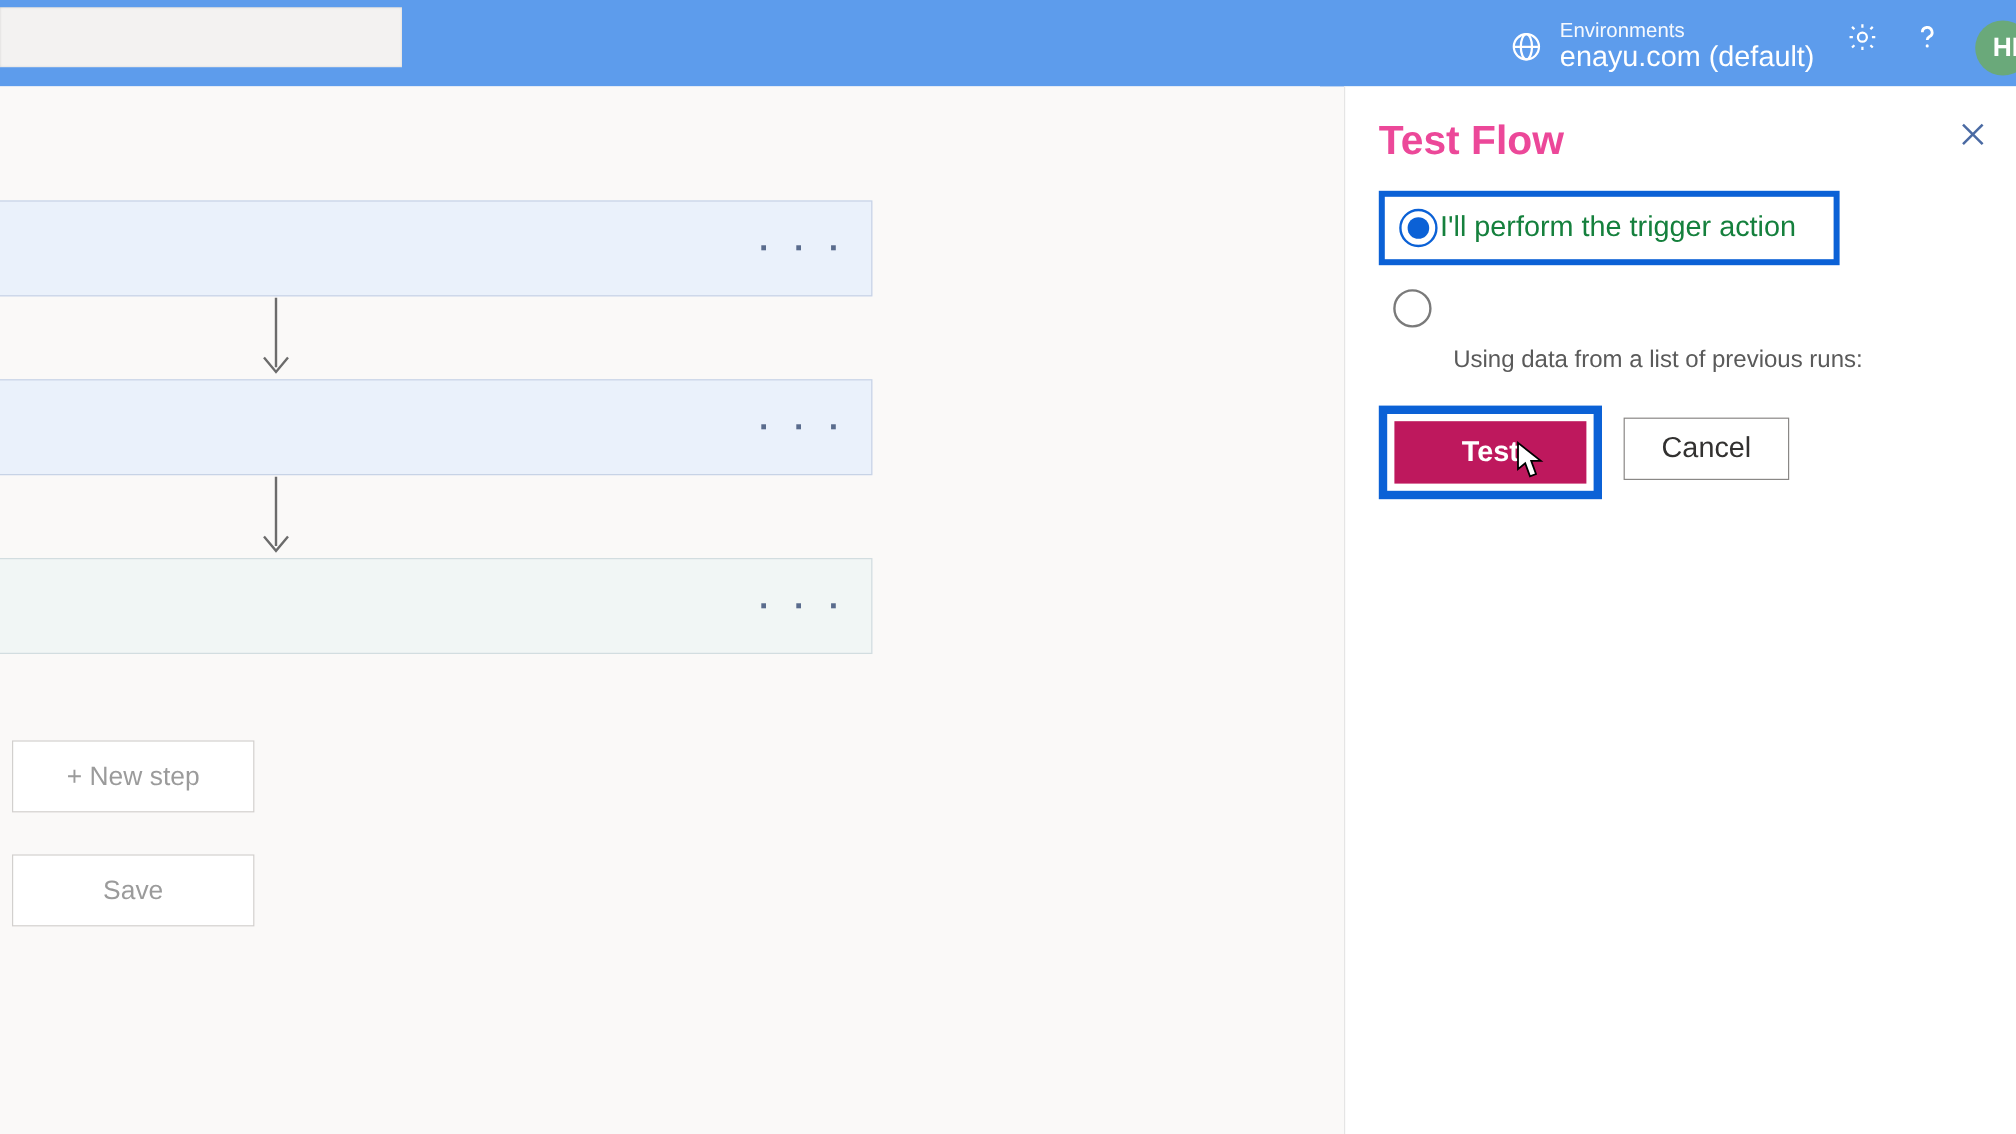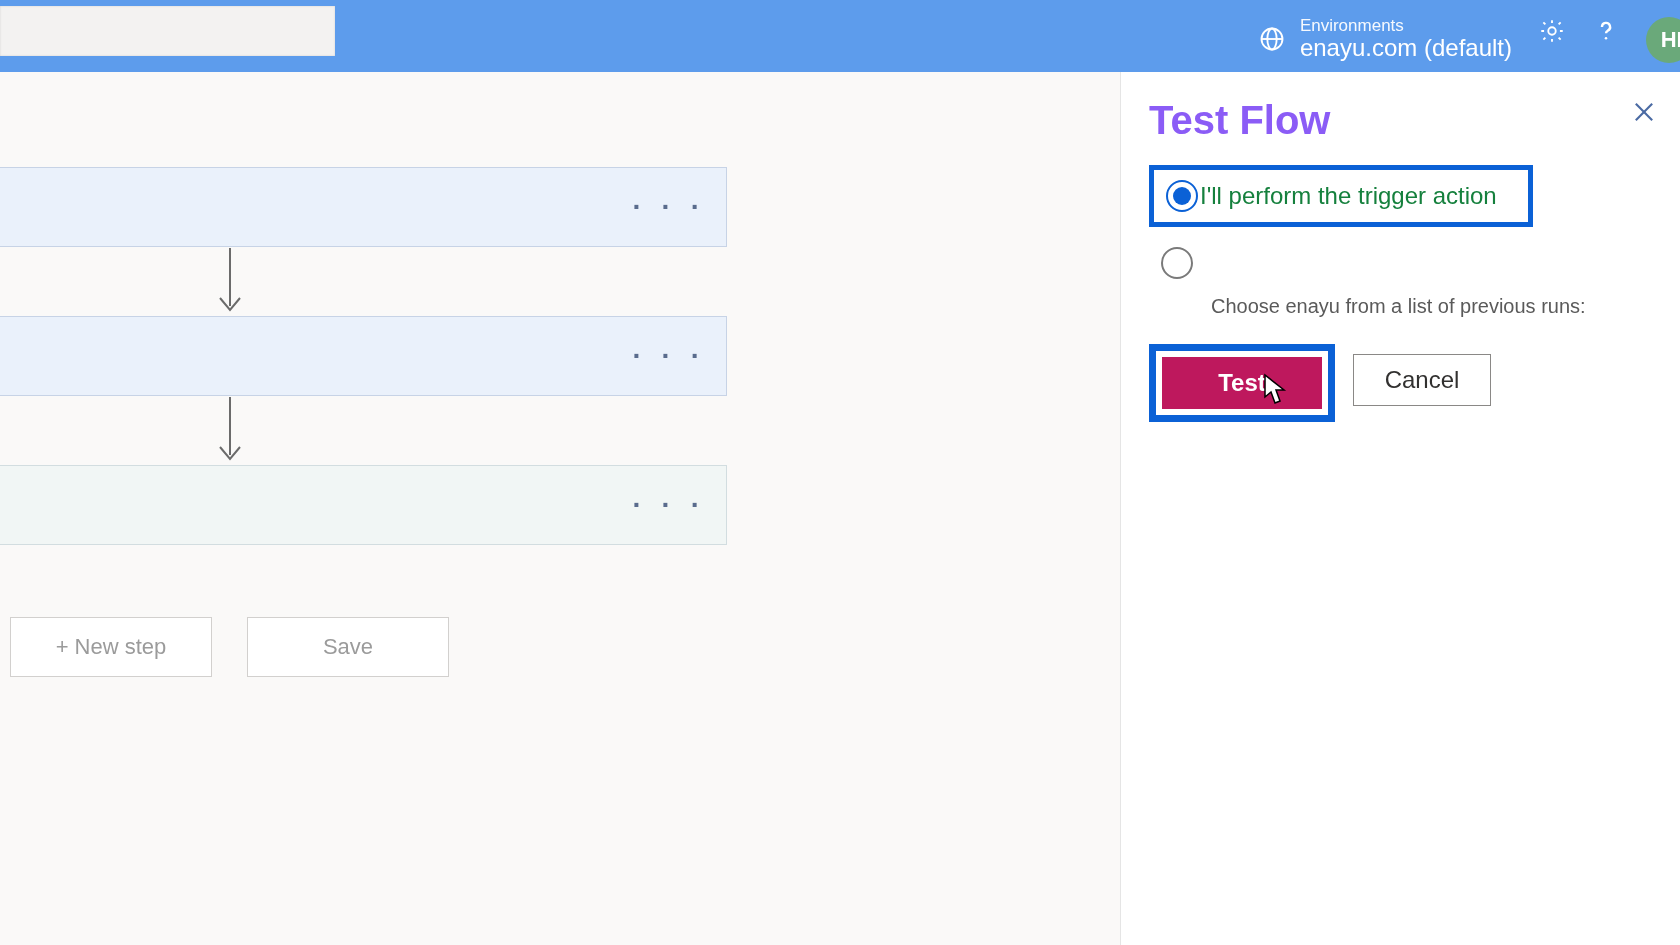--- a/index.html
+++ b/index.html
@@ -146,23 +146,23 @@
     right: 0;
     top: 72px;
     bottom: 0;
     width: 560px;
     background: #ffffff;
     border-left: 1px solid #e5e5e5;
     padding: 26px 28px 0 28px;
     box-sizing: border-box;
   }
   .panel-title {
-    font-size: 40px;
+    font-size: 34px;
     font-weight: 700;
-    color: #8b5cf6;
+    color: #ec4899;
     margin: 0 0 22px 0;
   }
   .panel-close {
     position: absolute;
     top: 26px;
     right: 22px;
     width: 28px;
     height: 28px;
     color: #4a6aa3;
     cursor: pointer;
@@ -304,21 +304,21 @@
     <svg viewBox="0 0 30 70" fill="none" stroke="#6b6b6b" stroke-width="2">
       <line x1="15" y1="0" x2="15" y2="58"></line>
       <polyline points="5,50 15,62 25,50"></polyline>
     </svg>
   </div>
 
   <div class="flow-card soft" style="top:393px;">
     <span class="flow-menu">· · ·</span>
   </div>
 
-  <div class="canvas-buttons" style="top:545px;">
+  <div class="canvas-buttons" style="top:545px;flex-direction:column;">
     <div class="btn-secondary">+ New step</div>
     <div class="btn-secondary">Save</div>
   </div>
 </div>
 
 <div class="panel">
 
   <h1 class="panel-title">Test Flow</h1>
 
   <span class="panel-close">
@@ -329,21 +329,21 @@
   </span>
 
   <div class="opt selected" style="width:350px">
     <span class="radio"></span>
     <span>I'll perform the trigger action</span>
   </div>
 
   <div class="opt" style="margin-top:10px">
     <span class="radio"></span>
   </div>
-  <div class="opt-sub">Choose enayu from a list of previous runs:</div>
+  <div class="opt-sub">Using data from a list of previous runs:</div>
 
   <div class="panel-buttons">
     <div class="hl-wrap" style="position:relative;">
       <button class="btn-primary">Test</button>
       <span class="cursor" style="left:105px; top:22px;">
         <svg width="30" height="34" viewBox="0 0 30 34">
           <path d="M4 2 L4 24 L10 19 L14 30 L19 28 L15 17 L23 17 Z" fill="#ffffff" stroke="#000000" stroke-width="1.5"></path>
         </svg>
       </span>
     </div>

